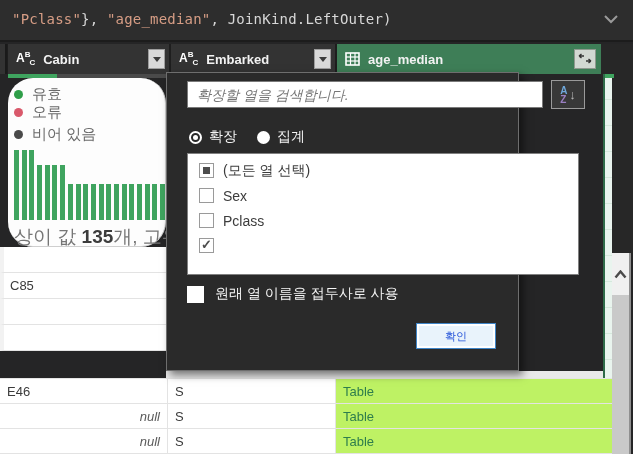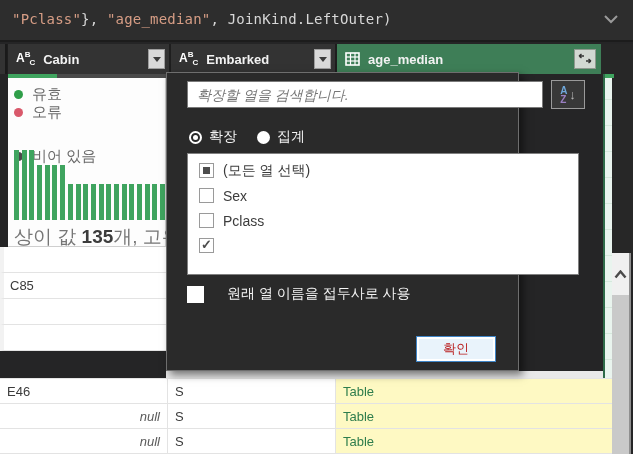--- a/index.html
+++ b/index.html
@@ -33,42 +33,42 @@
   .grid-icon { margin-right:8px; display:inline-block; }
   .expand-btn { position:absolute; right:5px; top:5px; width:22px; height:20px; background:#d2d8d2;
     border:1px solid #8f998f; display:flex; align-items:center; justify-content:center; }
 
   
   .qbar-green { position:absolute; left:8px; top:74px; width:49px; height:4px; background:#3fa45f; }
   .qbar-dark  { position:absolute; left:57px; top:74px; width:112px; height:4px; background:#4a4a4a; }
 
   
   .profile { position:absolute; left:8px; top:78px; width:158px; height:169px; background:#fdfdfd;
-    border-bottom:1px solid #cfcfcf; border-right:1px solid #cfcfcf; }
+    border-bottom:1px solid #cfcfcf; border-right:1px solid #cfcfcf;border-radius:25px; }
   .legend-item { position:absolute; left:6px; display:flex; align-items:center; gap:9px;
     font-size:15px; color:#6a6a6a; }
   .legend-dot { width:9px; height:9px; border-radius:50%; display:inline-block; }
   .dist-chart { position:absolute; left:6px; top:72px; height:70px; display:flex; align-items:flex-end; gap:2.7px; }
   .dist-chart .bar { width:5px; background:#3fa45f; }
   .profile-stats { position:absolute; left:6px; top:146px; font-size:19px; color:#767676; white-space:nowrap; }
   .profile-stats .num { color:#3c3c3c; font-weight:bold; }
 
   
   .left-rows { position:absolute; left:0; top:247px; width:166px; }
   .lrow { height:26px; background:#fff; border-bottom:1px solid #e3e3e3; border-left:4px solid #f2f2f2;
     font-size:13px; color:#3b3b3b; display:flex; align-items:center; padding-left:6px; }
 
   
   .dialog-shadow-strip { position:absolute; left:166px; top:371px; width:437px; height:7px; background:#e9e9e9; }
   .bottom-rows { position:absolute; left:0; top:378px; width:612px; border-top:1px solid #e5e5e5; }
   .brow { display:flex; height:25px; border-bottom:1px solid #e3e3e3; background:#fff; font-size:13px; color:#3b3b3b; }
   .bcell { display:flex; align-items:center; padding-left:7px; border-right:1px solid #e3e3e3; }
   .cell-cabin { width:168px; }
   .cell-embarked { width:168px; }
-  .cell-age { width:276px; background:#fef9c3; color:#2e7d4d; border-right:none; }
+  .cell-age { width:276px; background:#bef264; color:#2e7d4d; border-right:none; }
   .null-cell { justify-content:flex-end; padding-right:7px; font-style:italic; color:#5a5a5a; }
 
   
   .right-dark { position:absolute; left:601px; top:44px; width:32px; height:209px; background:#272727; }
   .age-sliver { position:absolute; left:603px; top:74px; width:9px; height:304px; background:#e9f4ee;
     border-left:2px solid #2f6b49;
     background-image:repeating-linear-gradient(to bottom, #e9f4ee 0px, #e9f4ee 25px, #d5e8dc 25px, #d5e8dc 26px); }
   .age-sliver-top { position:absolute; left:0; top:0; width:9px; height:4px; background:#3fa45f; }
   .scroll-up { position:absolute; left:612px; top:253px; width:19px; height:42px; background:#f0f0f0;
     border-right:2px solid #8f8f8f; display:flex; align-items:center; justify-content:center; }
@@ -97,25 +97,25 @@
     border-radius:50%; background:#fff; }
 
   .listbox { position:absolute; left:20px; top:80px; width:392px; height:122px; background:#fff;
     border:1px solid #808080; padding-top:4px; }
   .list-item { height:25px; display:flex; align-items:center; gap:9px; padding-left:11px;
     font-size:14px; color:#3c3c3c; }
   .cb { width:15px; height:15px; border:1px solid #9a9a9a; background:#fff; position:relative; flex:none; }
   .cb.indeterminate::after { content:""; position:absolute; left:3px; top:3px; width:7px; height:7px; background:#4d4d4d; }
   .cb.checked::after { content:"\2713"; position:absolute; left:1px; top:-2px; font-size:13px; font-weight:bold; color:#4d4d4d; }
 
-  .prefix-row { position:absolute; left:20px; top:212px; display:flex; align-items:flex-end; gap:23px;
+  .prefix-row { position:absolute; left:20px; top:212px; display:flex; align-items:flex-end; gap:11px;
     color:#f5f5f5; font-size:14px; }
   .prefix-cb { width:17px; height:17px; background:#fff; flex:none; }
 
-  .dlg-btn { position:absolute; top:263px; width:80px; height:26px; font-size:13px; color:#b91c1c;
+  .dlg-btn { position:absolute; top:250px; width:80px; height:26px; font-size:11px; color:#1d4ed8;
     display:flex; align-items:center; justify-content:center; font-family:"Liberation Sans", sans-serif; }
   .btn-ok { left:249px; background:#e9f3fb; border:1px solid #3f85c7; box-shadow:inset 0 0 0 2px #ffffff; }
   .btn-cancel { left:337px; background:#e1e1e1; border:1px solid #8a8a8a; }
 </style>
 </head>
 <body>
 
 <div class="screen">
 
   <div class="formula-bar">
@@ -166,21 +166,21 @@
 
   <div class="profile">
     <div class="legend-item" style="top:7px">
         <span class="legend-dot" style="background:#2f9e49"></span>
         <span>유효</span>
       </div>
     <div class="legend-item" style="top:25px">
         <span class="legend-dot" style="background:#d9596b"></span>
         <span>오류</span>
       </div>
-    <div class="legend-item" style="top:69px">
+    <div class="legend-item" style="top:47px">
         <span class="legend-dot" style="background:#4a4a4a"></span>
         <span>비어 있음</span>
       </div>
     <div class="dist-chart">
         <div class="bar" style="height: 70px; background: rgb(63, 164, 95);"></div>
         <div class="bar" style="height: 70px; background: rgb(63, 164, 95);"></div>
         <div class="bar" style="height: 70px; background: rgb(63, 164, 95);"></div>
         <div class="bar" style="height: 55px; background: rgb(63, 164, 95);"></div>
         <div class="bar" style="height: 55px; background: rgb(63, 164, 95);"></div>
         <div class="bar" style="height: 55px; background: rgb(63, 164, 95);"></div>

